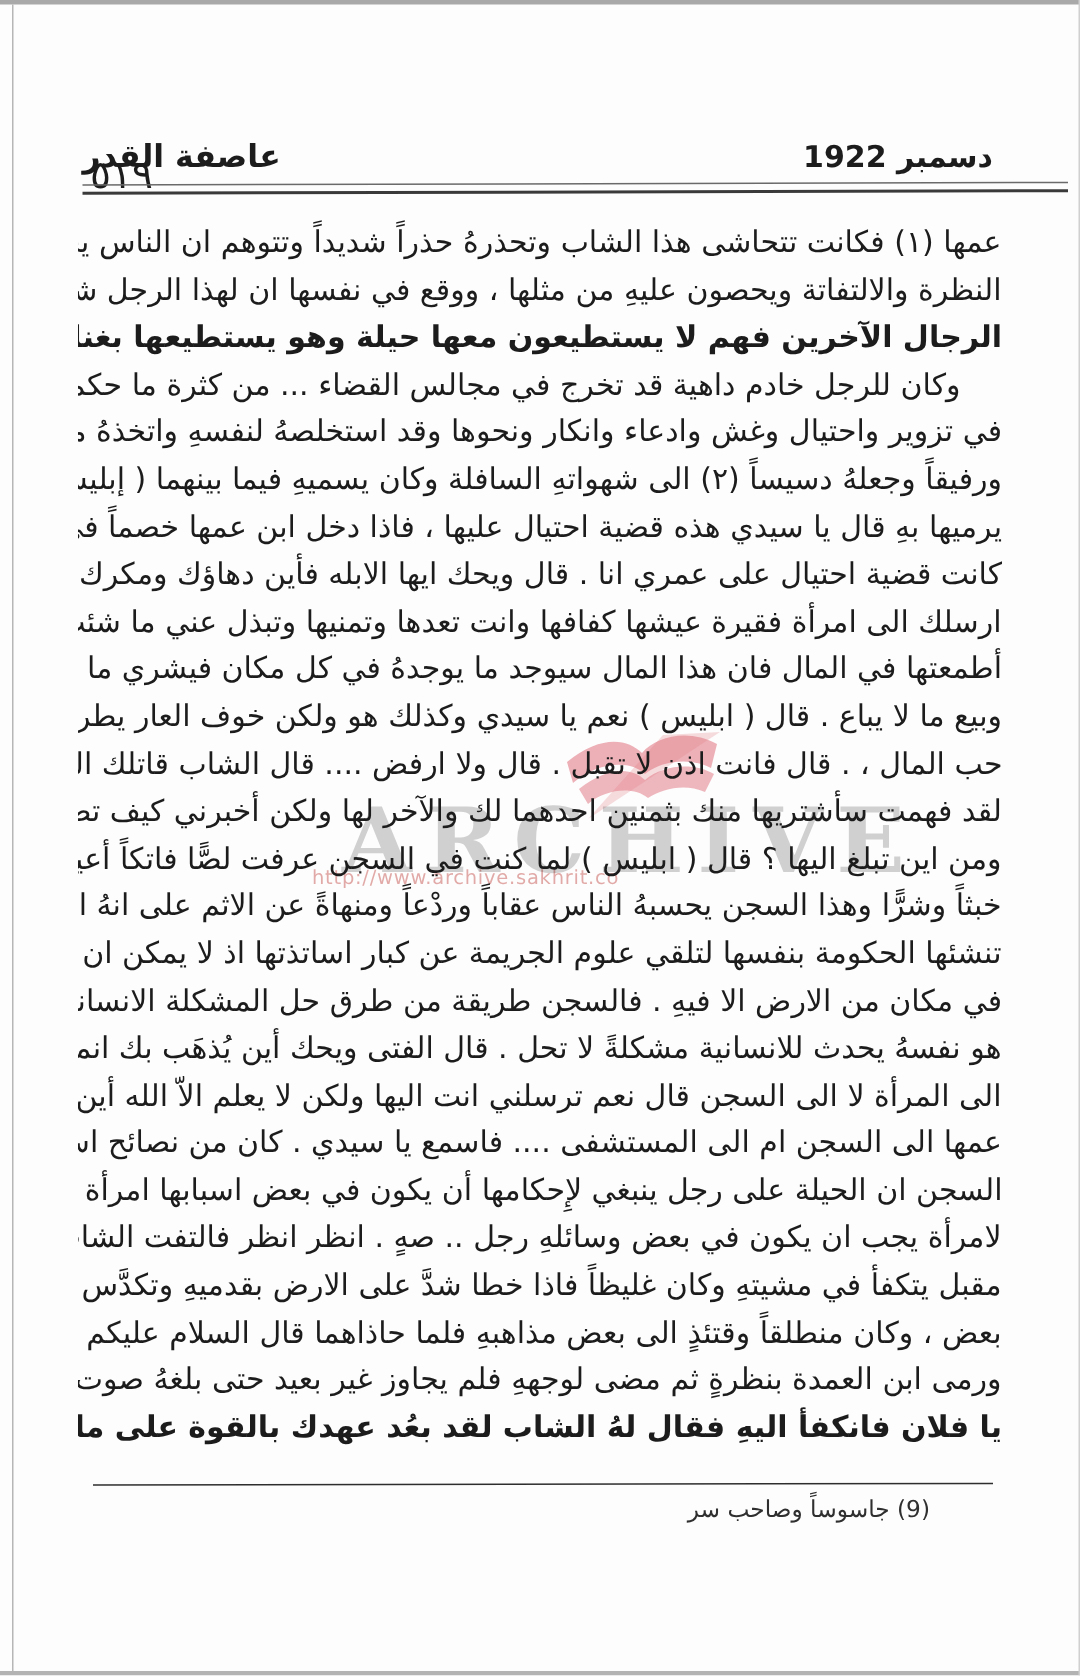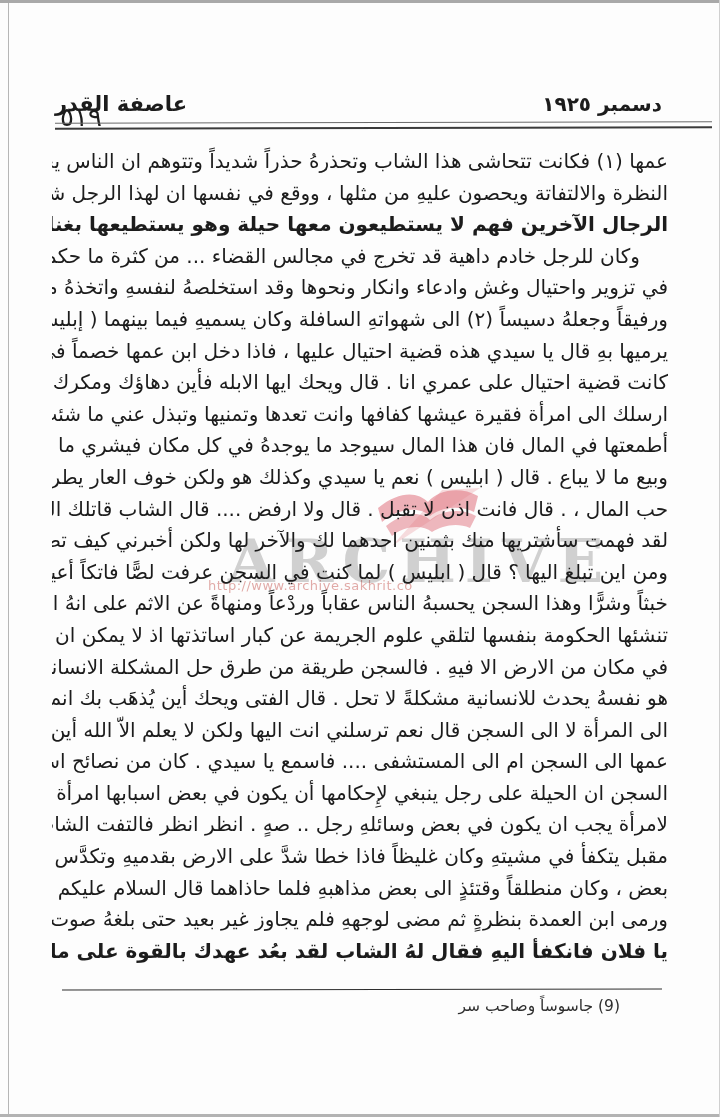--- a/index.html
+++ b/index.html
@@ -78,21 +78,21 @@
     <path d="M6 26 C28 8 46 10 56 20 C66 8 88 4 106 14 L102 30 C86 22 68 26 58 34 C48 24 26 26 10 40 Z" fill="#e2737f" opacity="0.55"></path>
     <path d="M14 44 C34 28 50 30 58 38 C70 28 90 26 104 34 L98 46 C84 40 70 44 60 50 C50 42 32 44 20 54 Z" fill="#e2737f" opacity="0.5"></path>
   </svg>
   <div class="wm-word">ARCHIVE</div>
   <div class="wm-url">http://www.archive.sakhrit.co</div>
 </div>
 
 <div class="header">
   <span class="pagenum">٥١٩</span>
   <span class="title">عاصفة القدر</span>
-  <span class="date">دسمبر ١٩٢٥</span>
+  <span class="date">دسمبر 1922</span>
 </div>
 <div class="header-rule"></div>
 
 <div class="body-text">
     <div class="line">عمها (١) فكانت تتحاشى هذا الشاب وتحذرهُ حذراً شديداً وتتوهم ان الناس يحصون عليها</div>
     <div class="line">النظرة والالتفاتة ويحصون عليهِ من مثلها ، ووقع في نفسها ان لهذا الرجل شأناً غير شأن</div>
     <div class="line end">الرجال الآخرين فهم لا يستطيعون معها حيلة وهو يستطيعها بغناهُ ومنزلتهِ</div>
     <div class="line indent">وكان للرجل خادم داهية قد تخرج في مجالس القضاء ... من كثرة ما حكم عليهِ</div>
     <div class="line">في تزوير واحتيال وغش وادعاء وانكار ونحوها وقد استخلصهُ لنفسهِ واتخذهُ مؤانساً</div>
     <div class="line">ورفيقاً وجعلهُ دسيساً (٢) الى شهواتهِ السافلة وكان يسميهِ فيما بينهما ( إبليس ) فلما اراد ان</div>

